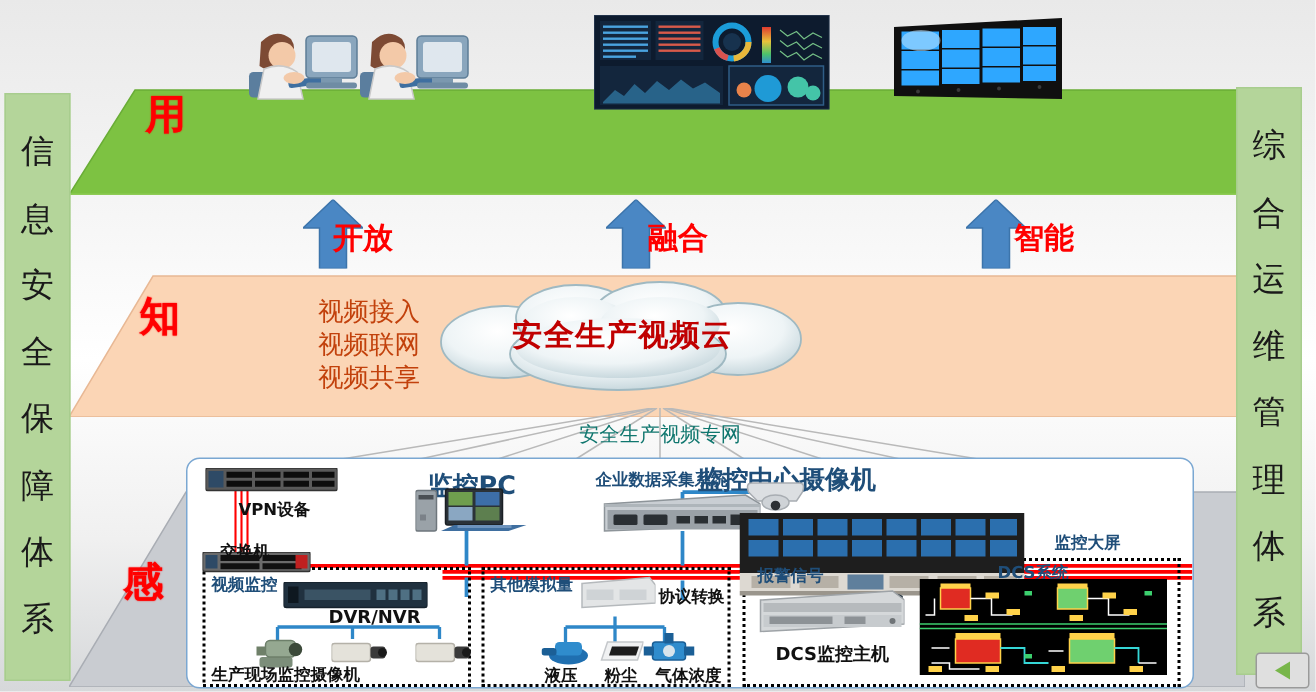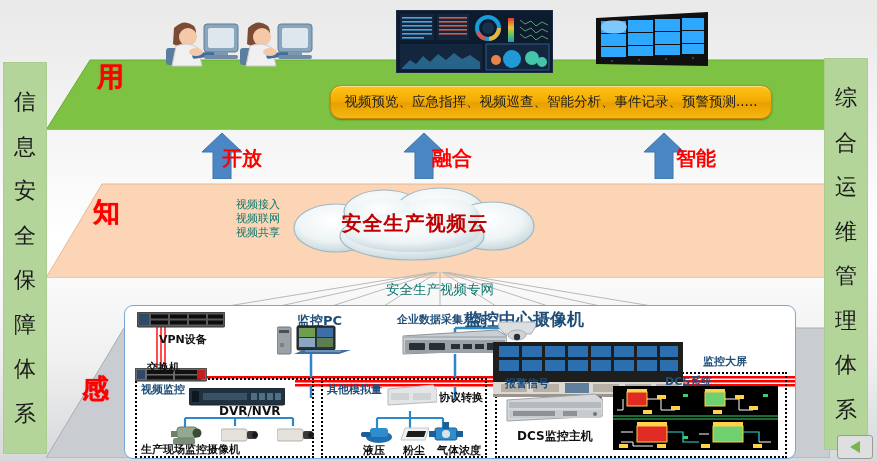--- a/index.html
+++ b/index.html
@@ -65,21 +65,21 @@
 
   
   #cloud{position:absolute;left:280px;top:186px;width:270px;height:76px;}
   #cloud-text{
     position:absolute;left:280px;top:210px;width:270px;text-align:center;
     color:#c00000;font-size:20px;font-weight:bold;
     font-family:"DejaVu Serif",serif;letter-spacing:1px;
   }
 
   .cloud-side-text{
-    position:absolute;color:#0f766e;font-size:11px;line-height:1.28;
+    position:absolute;color:#c2410c;font-size:17px;line-height:1.28;
     font-family:"DejaVu Sans",sans-serif;white-space:pre-line;
   }
   #left-cloud-text{left:150px;top:198px;text-align:right;width:130px;}
   #right-cloud-text{left:555px;top:196px;text-align:right;width:215px;}
 
   
   #fan{position:absolute;left:220px;top:272px;width:440px;height:36px;}
   #fan-label{
     position:absolute;left:220px;top:281px;width:440px;text-align:center;
     color:#0f766e;font-size:13.5px;font-family:"DejaVu Sans",sans-serif;
@@ -268,21 +268,20 @@
         <circle cx="74" cy="51" r="1.3"></circle>
           <circle cx="101" cy="50" r="1.3"></circle>
       </g>
     </svg>
   </div>
 
   <div class="layer-tag" id="tag-use">用</div>
   <div class="layer-tag" id="tag-know">知</div>
   <div class="layer-tag" id="tag-sense">感</div>
 
-  <div class="obox" id="box-func">视频预览、应急指挥、视频巡查、智能分析、事件记录、预警预测.....</div>
 
   <div class="uparrow" style="left:202px;top:133px;">
     <svg width="40" height="46" viewBox="0 0 40 46">
       <polygon points="20,0 40,19 29,19 29,46 11,46 11,19 0,19" fill="#4a87c4" stroke="#3c74ab" stroke-width="1"></polygon>
     </svg>
   </div>
   <div class="arrow-label" style="left:222px;top:148px;">开放</div>
 
   <div class="uparrow" style="left:404px;top:133px;">
     <svg width="40" height="46" viewBox="0 0 40 46">
@@ -414,21 +413,21 @@
           <rect x="12" y="2" width="26" height="4"></rect>
             <rect x="40" y="2" width="26" height="4"></rect>
           <rect x="12" y="7.5" width="26" height="4"></rect>
             <rect x="40" y="7.5" width="26" height="4"></rect>
         </g>
         <rect x="62" y="2" width="8" height="9" fill="#c02020"></rect>
       </svg>
     </div>
     <div class="nlabel dark" style="left:22px;top:54px;font-size:11px;">交换机</div>
 
-    <div class="nlabel blue" style="left:172px;top:6px;font-size:13px;">监控PC</div>
+    <div class="nlabel blue" style="left:160px;top:6px;font-size:17px;">监控PC</div>
     <div class="dev" style="left:152px;top:19px;">
       <svg width="74" height="31" viewBox="0 0 74 31">
         <rect x="0" y="2" width="14" height="27" rx="1.5" fill="#9aa2a8" stroke="#6e767c"></rect>
         <rect x="2" y="5" width="10" height="3" fill="#4a4f54"></rect>
         <rect x="3" y="18" width="4" height="4" fill="#7b8188"></rect>
         <rect x="20" y="1" width="38" height="24" rx="1.5" fill="#2b3238" stroke="#1a1f24"></rect>
         <g>
           <rect x="22" y="3" width="16" height="9" fill="#6f9e4e"></rect>
           <rect x="40" y="3" width="16" height="9" fill="#3d6ea8"></rect>
           <rect x="22" y="13" width="16" height="9" fill="#8aa7c2"></rect>

